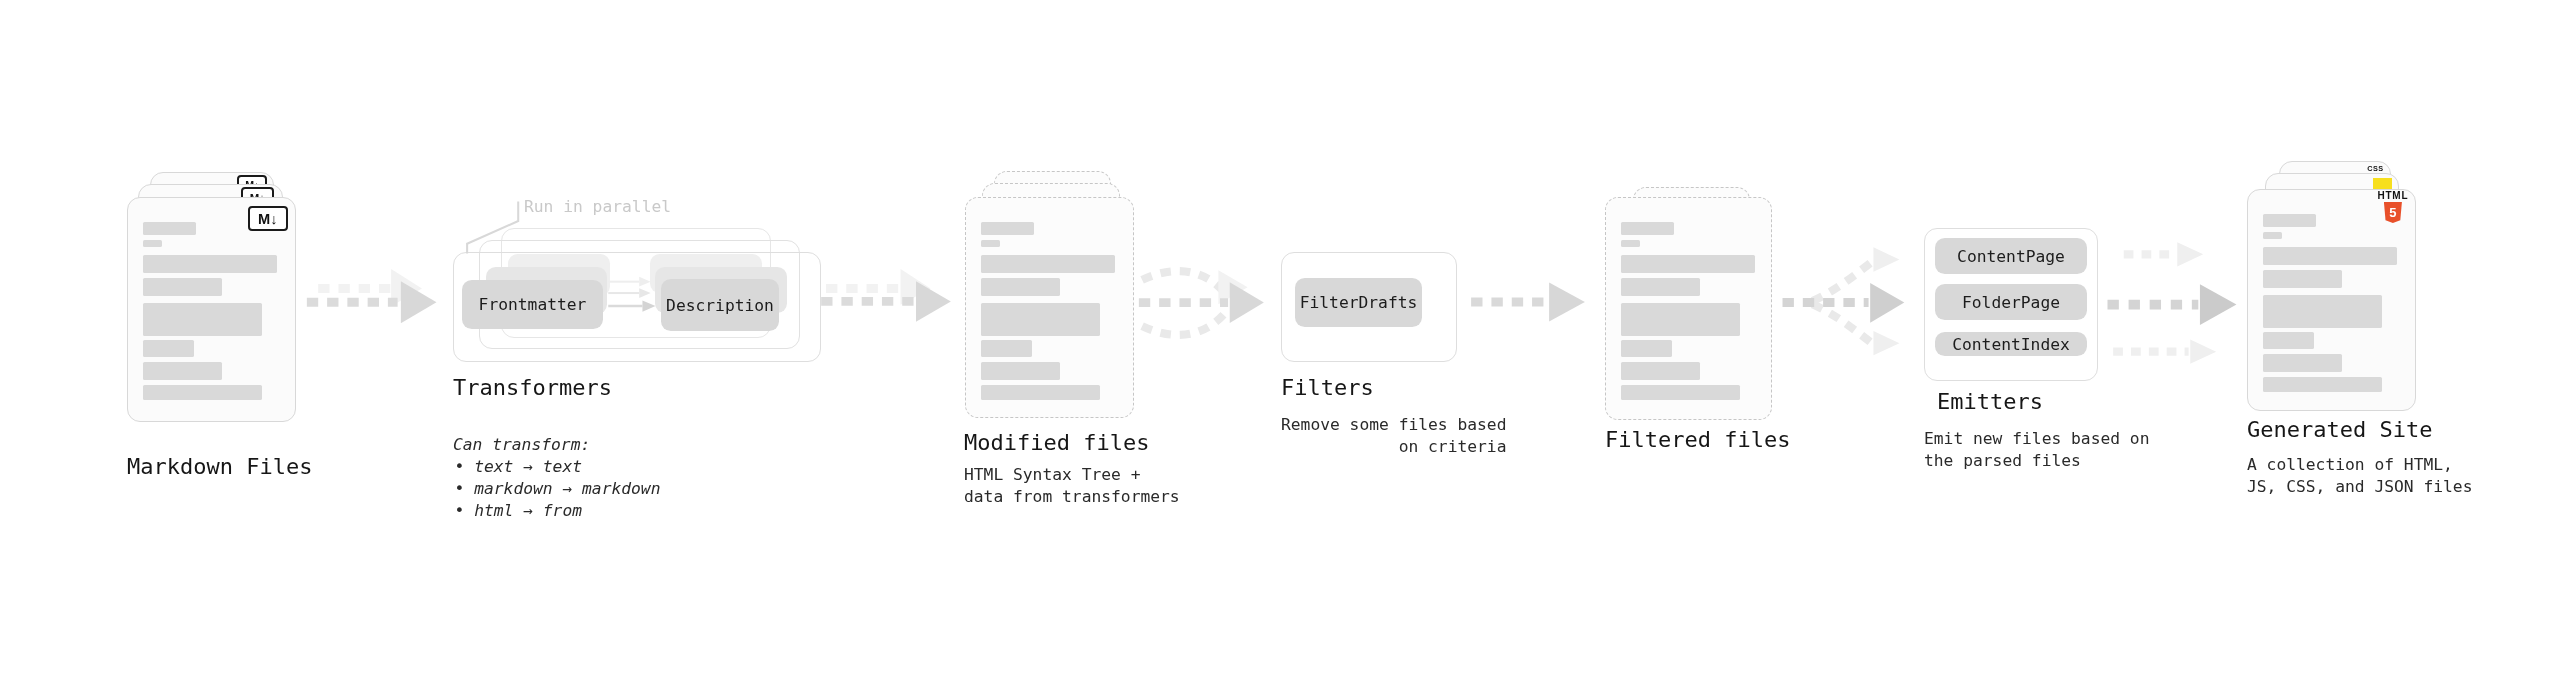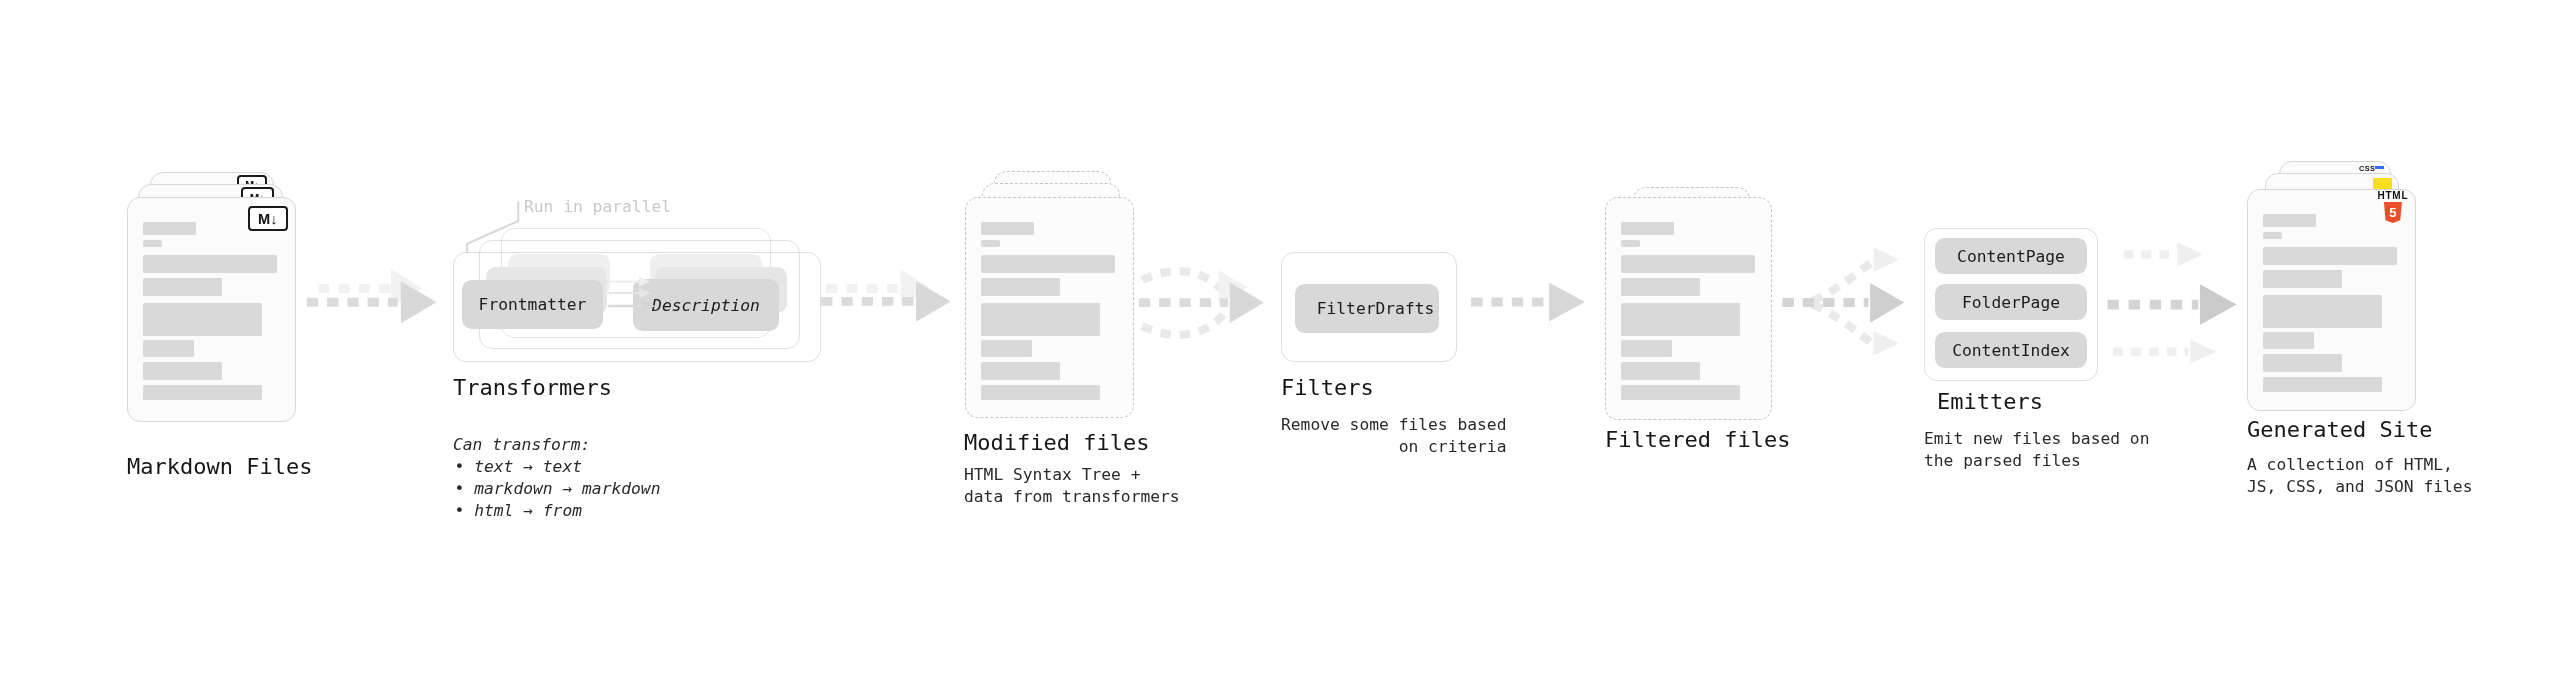--- a/index.html
+++ b/index.html
@@ -41,21 +41,21 @@
   .frame.l2{border-color:#e6e6e6;}
   .frame.filled{background:#ffffff;}
 
   .chip{position:absolute;display:flex;align-items:center;justify-content:center;
         background:#d8d8d8;border-radius:9.8px;font-size:16.3px;color:#1c1c1c;white-space:nowrap;}
   .chip-echo{position:absolute;border-radius:9.8px;}
   .echo1{background:#e6e6e6;}
   .echo2{background:#efefef;}
 
   
-  .css-badge{position:absolute;width:24.4px;display:flex;align-items:flex-start;}
+  .css-badge{position:absolute;width:24.4px;display:flex;flex-direction:column;align-items:flex-end;}
   .css-badge .css-txt{font-family:"Liberation Sans",sans-serif;font-weight:bold;font-size:7.3px;line-height:7.3px;color:#111;letter-spacing:0.4px;}
   .css-badge .css-bar{margin-top:0.8px;width:21px;height:3.3px;background:#2f6df6;}
   .js-badge{position:absolute;width:18.7px;height:12.2px;background:#f7df1e;}
   .html5-badge{position:absolute;width:28px;display:flex;flex-direction:column;align-items:center;}
   .html5-badge .html-txt{font-family:"Liberation Sans",sans-serif;font-weight:bold;font-size:10px;line-height:8.1px;color:#111;letter-spacing:0.8px;}
   .html5-shield{margin-top:1.6px;width:18px;height:21px;background:#e8502a;
                 clip-path:polygon(0 0,100% 0,91% 87%,50% 100%,9% 87%);
                 display:flex;align-items:center;justify-content:center;}
   .html5-shield span{color:#ffffff;font-family:"Liberation Sans",sans-serif;font-weight:bold;font-size:13px;line-height:13px;}
 
@@ -104,21 +104,21 @@
       <polyline points="73,8 73,32 10,60 10,72" fill="none" stroke="#d8d8d8" stroke-width="2.5"></polyline>
     </svg>
     <div class="annotation" style="left:524px;top:197px;">Run in parallel</div>
 
     <div class="chip-echo echo2" style="left:508px;top:254px;width:102px;height:42px;"></div>
     <div class="chip-echo echo1" style="left:486px;top:267px;width:121px;height:47px;"></div>
     <div class="chip" style="left:462px;top:280px;width:141px;height:49px;">Frontmatter</div>
 
     <div class="chip-echo echo2" style="left:650px;top:254px;width:112px;height:39px;"></div>
     <div class="chip-echo echo1" style="left:655px;top:267px;width:132px;height:46px;"></div>
-    <div class="chip" style="left:633px;top:279px;width:146px;height:52px;font-style:italic;">Description</div>
+    <div class="chip" style="left:661px;top:279px;width:118px;height:52px;">Description</div>
 
     <svg style="left:605px;top:275px;" width="57" height="41" viewBox="0 0 70 50">
       <line x1="4" y1="8" x2="42" y2="8" stroke="#eeeeee" stroke-width="2.5"></line>
         <polygon points="42,2 42,14 56,8" fill="#eeeeee"></polygon>
       <line x1="4" y1="22" x2="42" y2="22" stroke="#e7e7e7" stroke-width="2.5"></line>
         <polygon points="42,16 42,28 56,22" fill="#e7e7e7"></polygon>
       <line x1="4" y1="38" x2="46" y2="38" stroke="#dadada" stroke-width="3"></line>
         <polygon points="46,31 46,45 62,38" fill="#d4d4d4"></polygon>
     </svg>
 
@@ -161,21 +161,21 @@
   <svg style="left:1134px;top:244px;" width="142" height="118" viewBox="0 0 175 145">
     <path class="dashline" d="M 10 44 C 48 26, 86 30, 112 60" stroke="#e9e9e9" stroke-width="10" stroke-dasharray="13 11"></path>
     <path class="dashline" d="M 10 101 C 48 119, 86 115, 112 85" stroke="#e9e9e9" stroke-width="10" stroke-dasharray="13 11"></path>
     <polygon points="104,32 104,74 140,53" fill="#f2f2f2"></polygon>
     <line class="dashline" x1="6" y1="72" x2="116" y2="72" stroke="#dbdbdb" stroke-width="11" stroke-dasharray="14 11"></line>
     <polygon points="118,47 118,97 160,72" fill="#d8d8d8"></polygon>
   </svg>
 
   <div>
     <div class="frame filled" style="left:1281px;top:252px;width:174px;height:108px;"></div>
-    <div class="chip" style="left:1295px;top:284px;width:127px;height:49px;padding-left:17px;">FilterDrafts</div>
+    <div class="chip" style="left:1295px;top:278px;width:127px;height:49px;">FilterDrafts</div>
     <div class="stage-label" style="left:1281px;top:375px;">Filters</div>
     <div class="stage-sub" style="left:1281px;top:414px;text-align:right;">
       <div>Remove some files based</div>
       <div>on criteria</div>
     </div>
   </div>
 
   <svg style="left:1463px;top:272px;" width="130" height="65" viewBox="0 0 160 80">
     <line class="dashline" x1="10" y1="37" x2="104" y2="37" stroke="#d9d9d9" stroke-width="11" stroke-dasharray="14 11"></line>
     <polygon points="106,13 106,61 150,37" fill="#d7d7d7"></polygon>
@@ -202,21 +202,21 @@
     <path class="dashline" d="M 45 84 C 72 96, 92 112, 118 132" stroke="#e9e9e9" stroke-width="10" stroke-dasharray="13 11"></path>
     <polygon points="120,117 120,147 152,132" fill="#efefef"></polygon>
     <line class="dashline" x1="8" y1="82" x2="114" y2="82" stroke="#d4d4d4" stroke-width="11" stroke-dasharray="14 11"></line>
     <polygon points="116,58 116,107 158,82" fill="#cfcfcf"></polygon>
   </svg>
 
   <div>
     <div class="frame filled" style="left:1924px;top:228px;width:172px;height:151px;"></div>
     <div class="chip" style="left:1935px;top:238px;width:152px;height:36px;">ContentPage</div>
     <div class="chip" style="left:1935px;top:284px;width:152px;height:36px;">FolderPage</div>
-    <div class="chip" style="left:1935px;top:332px;width:152px;height:36px;">ContentIndex</div>
+    <div class="chip" style="left:1935px;top:332px;width:152px;height:24px;">ContentIndex</div>
     <div class="stage-label" style="left:1924px;top:389px;margin-left:13px;">Emitters</div>
     <div class="stage-sub" style="left:1924px;top:428px;">
       <div>Emit new files based on</div>
       <div>the parsed files</div>
     </div>
   </div>
 
   <svg style="left:2101px;top:234px;" width="146" height="138" viewBox="0 0 180 170">
     <line class="dashline" x1="28" y1="25" x2="92" y2="25" stroke="#efefef" stroke-width="10" stroke-dasharray="12 10"></line>
     <polygon points="94,10 94,40 126,25" fill="#efefef"></polygon>

